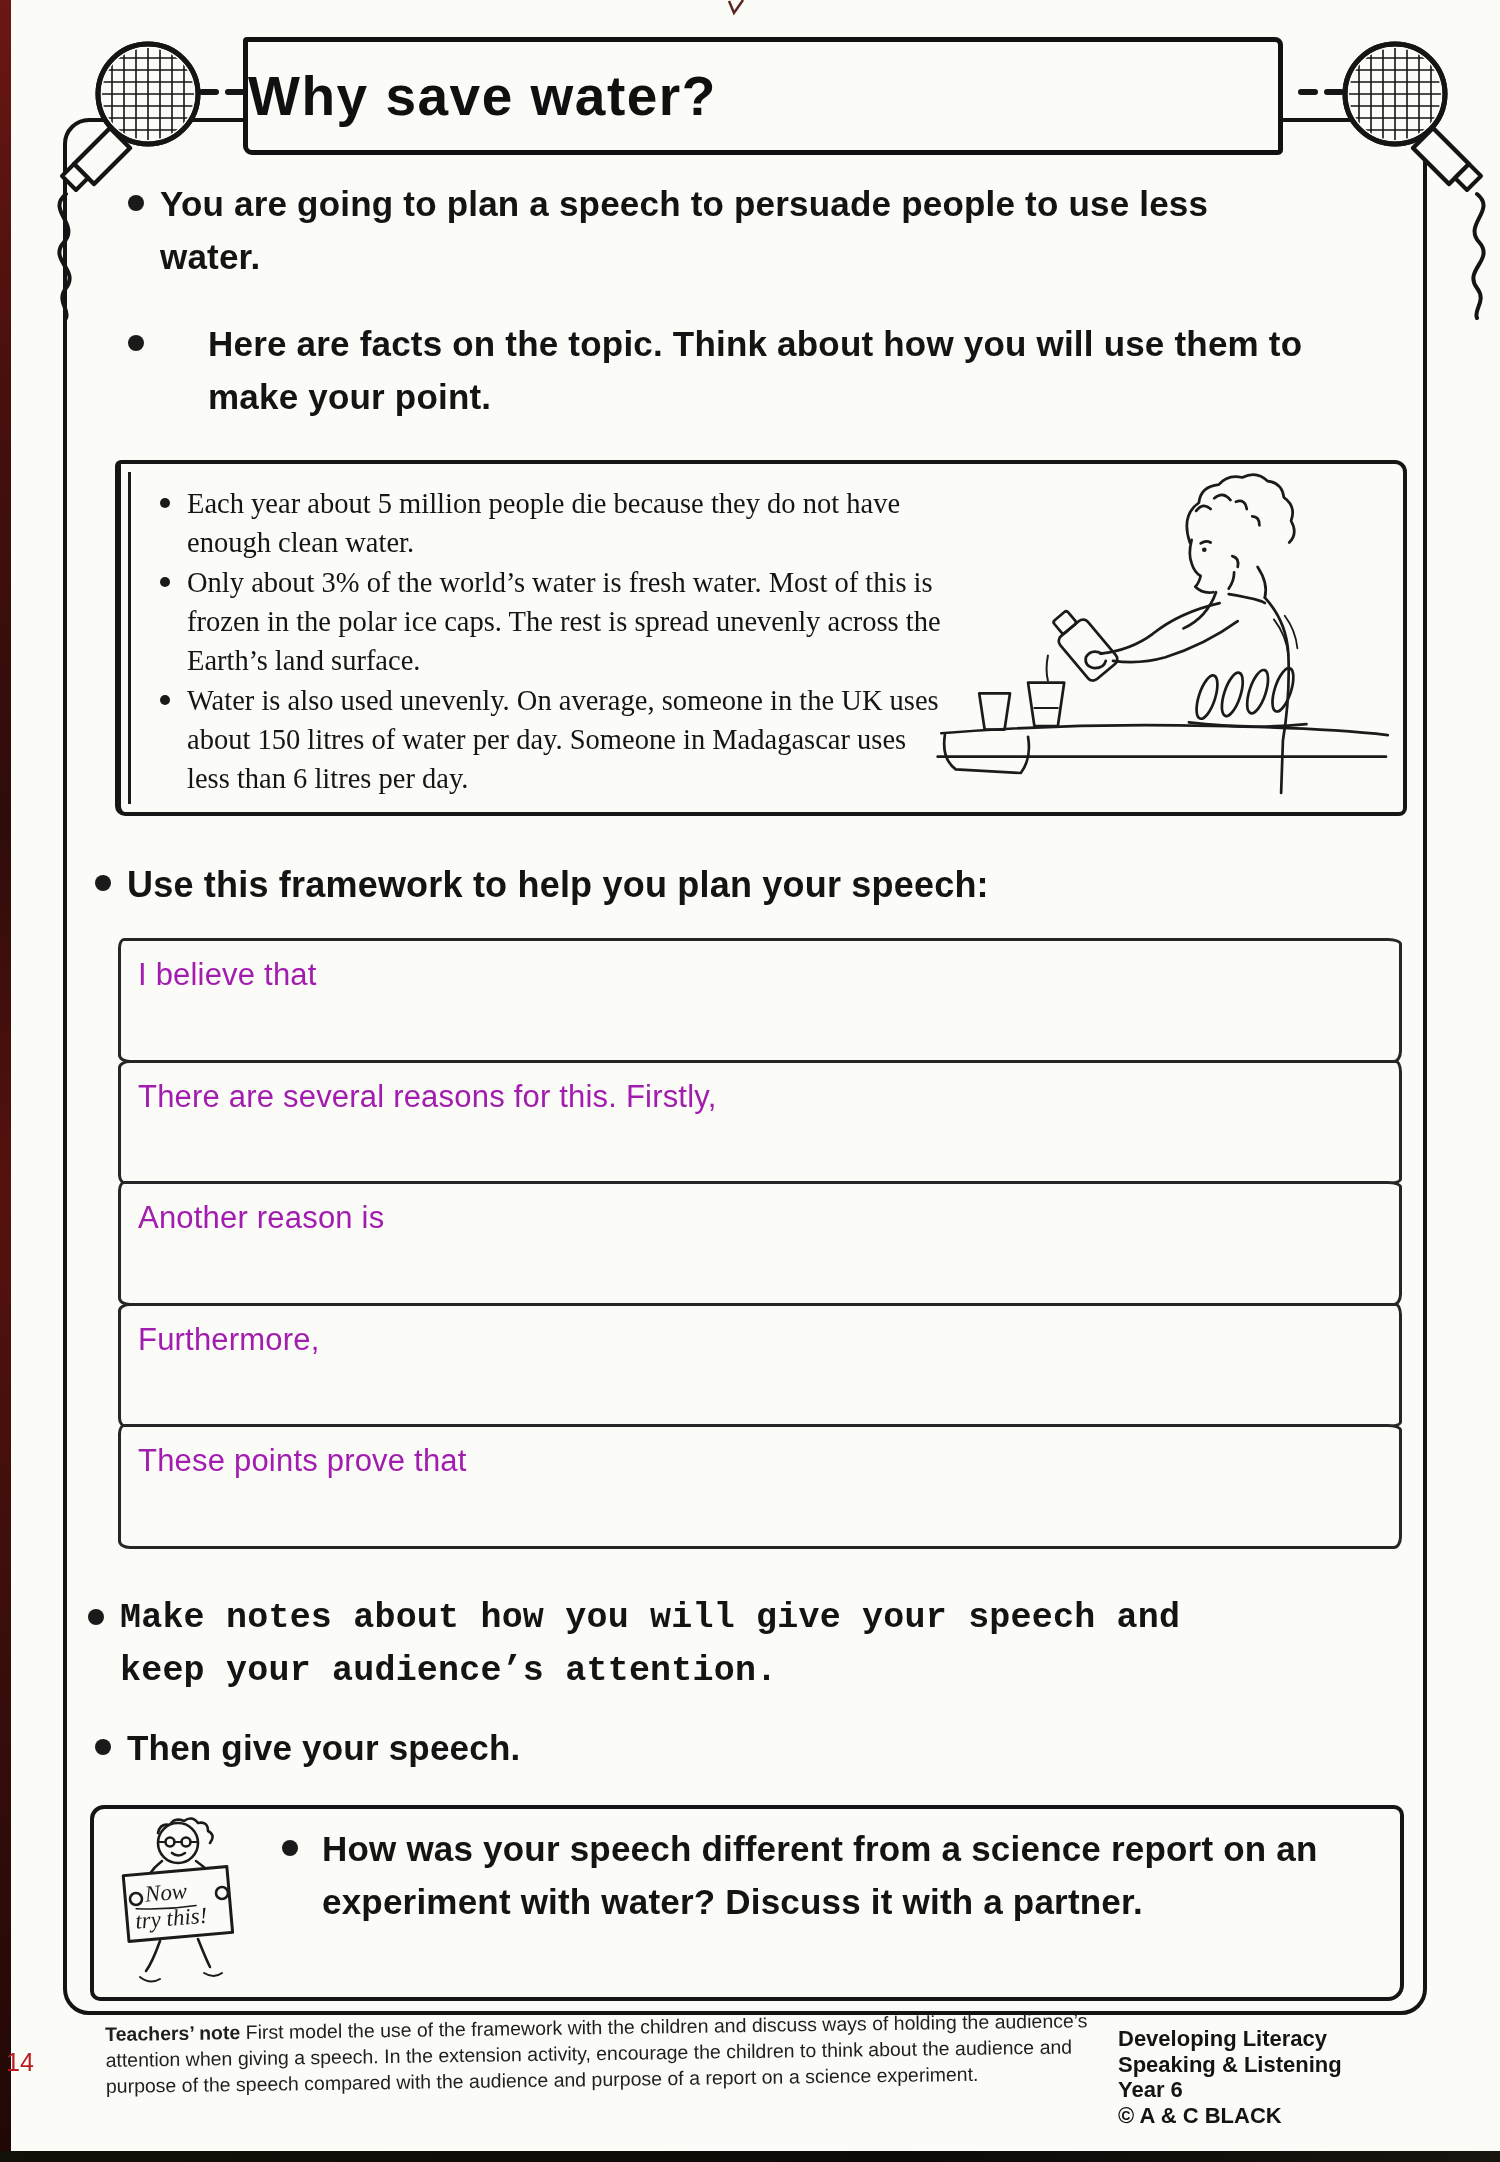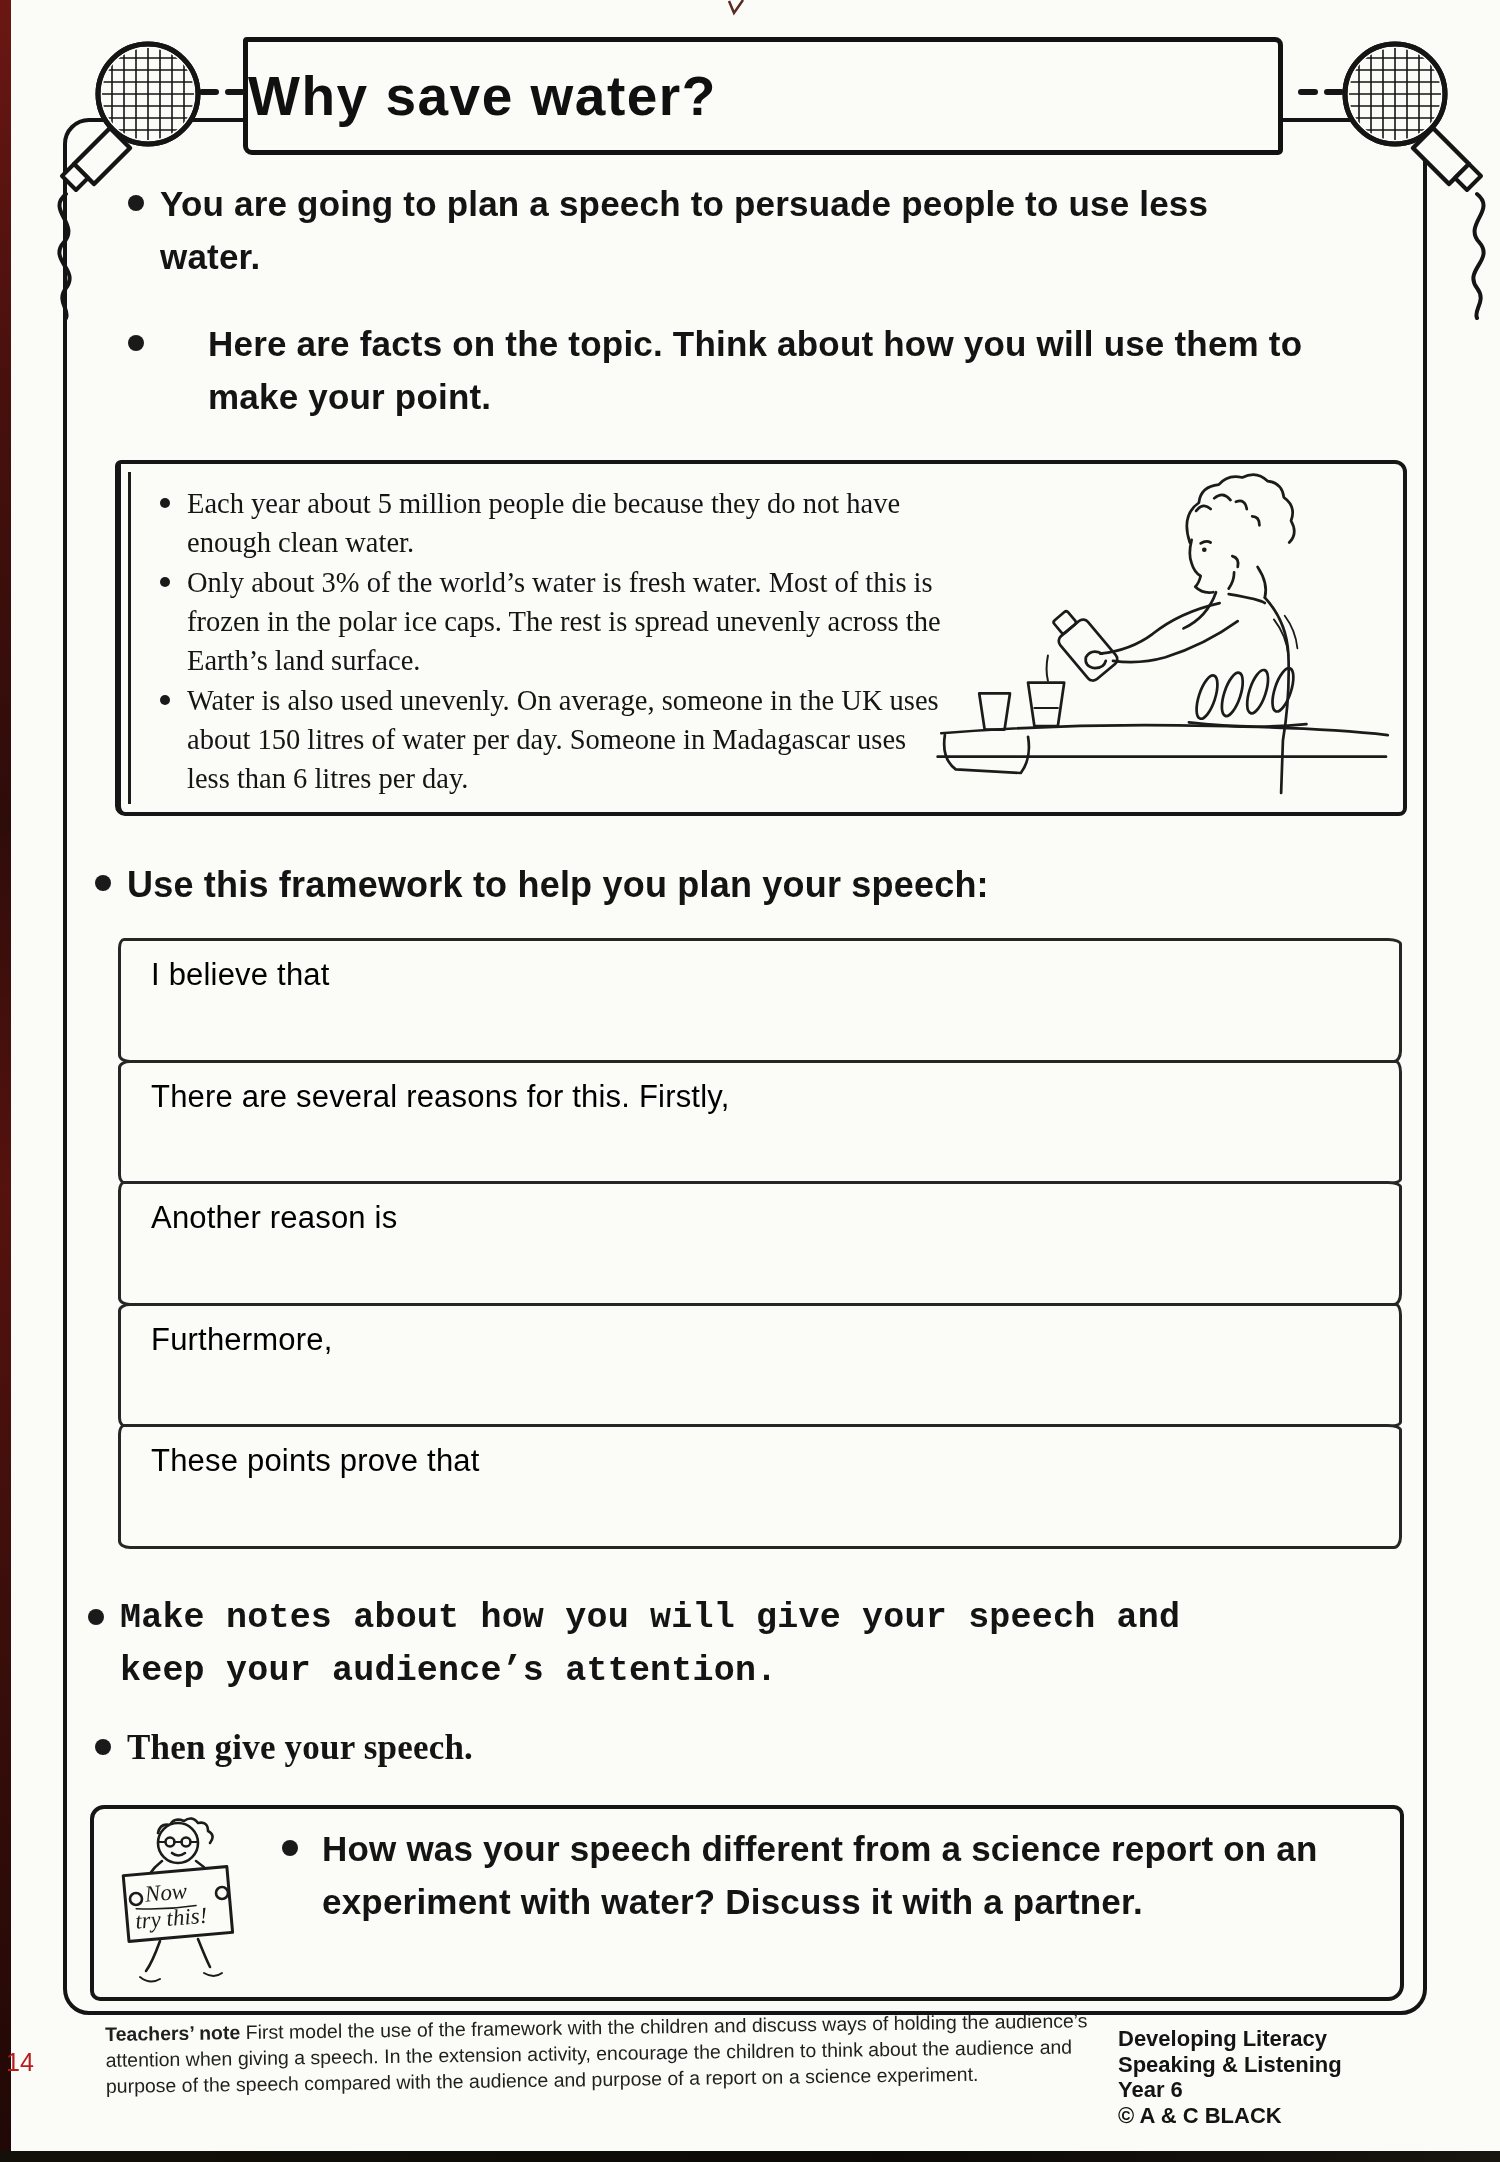--- a/index.html
+++ b/index.html
@@ -45,21 +45,21 @@
 
   
   .bullet-row { position:absolute; display:flex; gap:16px; z-index:2; }
   .dot { width:16px; height:16px; border-radius:50%; background:var(--ink); flex:0 0 16px; margin-top:17px; }
   .b-text { font-weight:700; font-size:35px; line-height:1.5; letter-spacing:.2px; color:#141414; }
 
   .bullet-1 { left:128px; top:178px; } .bullet-1 .b-text { max-width:1065px; }
   .bullet-2 { left:128px; top:318px; } .bullet-2 .b-text { max-width:1185px;margin-left:48px; }
   .fw-heading { left:95px; top:858px; } .fw-heading .b-text { font-size:36px; }
   .outro-1 { left:88px; top:1592px;font-family:Liberation Mono, monospace; } .outro-1 .b-text { max-width:1160px; }
-  .outro-2 { left:95px; top:1722px;font-family:Liberation Serif, serif; }
+  .outro-2 { left:95px; top:1722px; }
 
   
   .facts-box {
     position:absolute; left:115px; top:460px; width:1292px; height:356px;
     border:4px solid #161616; border-left-width:6px;
     border-radius:6px 12px 8px 10px; z-index:2; background:var(--paper);
   }
   .facts-box::before {
     content:""; position:absolute; left:7px; top:8px; bottom:8px; width:3px; background:#1c1c1c;
   }
@@ -75,21 +75,21 @@
   .facts-art { position:absolute; right:8px; bottom:4px; width:470px; height:352px; }
 
   
   .framework { position:absolute; left:118px; top:938px; width:1284px; z-index:2; }
   .fw-row {
     height:125px; border:3.5px solid #262626; margin-top:-3.5px; background:var(--paper);
   }
   .fw-row:first-child { margin-top:0; }
   .fw-row:nth-child(odd)  { border-radius:6px 14px 8px 12px / 10px 6px 12px 8px; }
   .fw-row:nth-child(even) { border-radius:12px 6px 14px 8px / 8px 12px 6px 10px; }
-  .fw-label { padding:16px 0 0 30px; font-size:31px; color:#000000; letter-spacing:.2px; }
+  .fw-label { padding:16px 0 0 17px; font-size:31px; color:#a21caf; letter-spacing:.2px; }
 
   
   .ntt-box {
     position:absolute; left:90px; top:1805px; width:1314px; height:196px;
     border:4px solid #161616; border-radius:14px 10px 16px 10px; z-index:2; background:var(--paper);
   }
   .ntt-kid { position:absolute; left:18px; top:8px; width:152px; height:180px; }
   .ntt-task-row { position:absolute; left:188px; top:14px; display:flex; gap:24px; }
   .ntt-task-row .b-text { max-width:1000px; }
 

